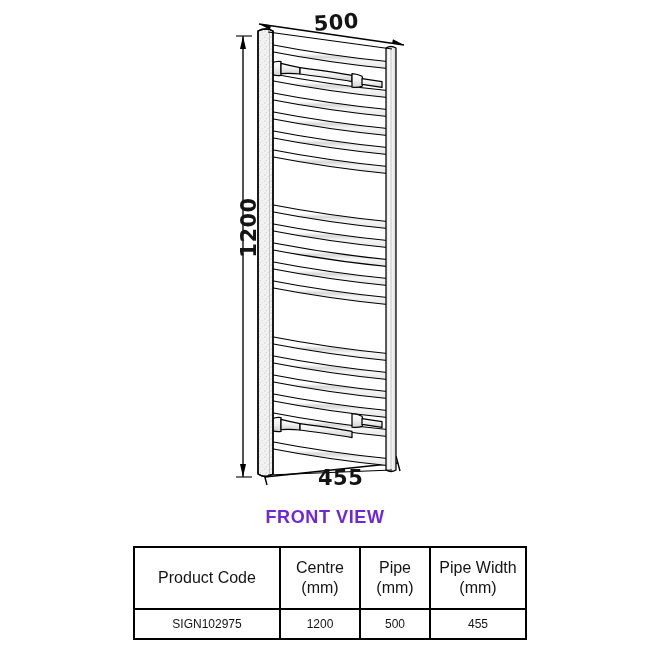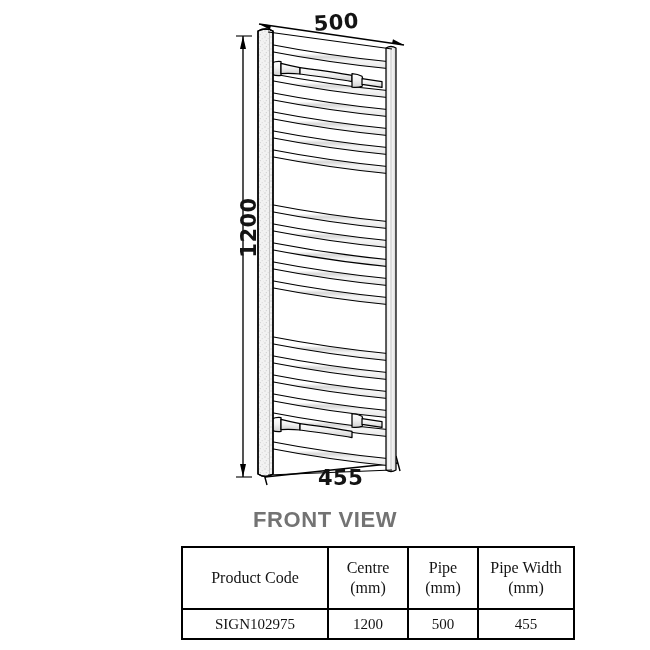--- a/index.html
+++ b/index.html
@@ -64,56 +64,55 @@
 
   
   #view-caption {
     position: absolute;
     left: 0;
     top: 507px;
     width: 650px;
     text-align: center;
     font-family: "Liberation Sans", sans-serif;
     font-weight: bold;
-    font-size: 22px;
+    font-size: 18px;
     letter-spacing: 0.6px;
-    color: #737373;
+    color: #6d28d9;
   }
 
   
   #spec-table-wrap {
     position: absolute;
     left: 133px;
     top: 546px;
     width: 384px;
   }
   table#spec-table {
     border-collapse: collapse;
     width: 384px;
     table-layout: fixed;
-    font-family: Liberation Serif, serif;
-    margin-left: 48px;
+    font-family: Liberation Sans, sans-serif;
   }
   table#spec-table th,
   table#spec-table td {
     border: 2px solid #000000;
     text-align: center;
     vertical-align: middle;
     color: #141414;
     font-weight: normal;
     padding: 0;
   }
   table#spec-table thead th {
     height: 60px;
     font-size: 16px;
     line-height: 1.25;
   }
   table#spec-table tbody td {
     height: 28px;
-    font-size: 15px;
+    font-size: 12px;
   }
   .col-code  { width: 144px; }
   .col-h     { width: 78px; }
   .col-w     { width: 68px; }
   .col-pipe  { width: 94px; }
   .unit-line { display: block; }
 </style>
 </head>
 <body>
 

